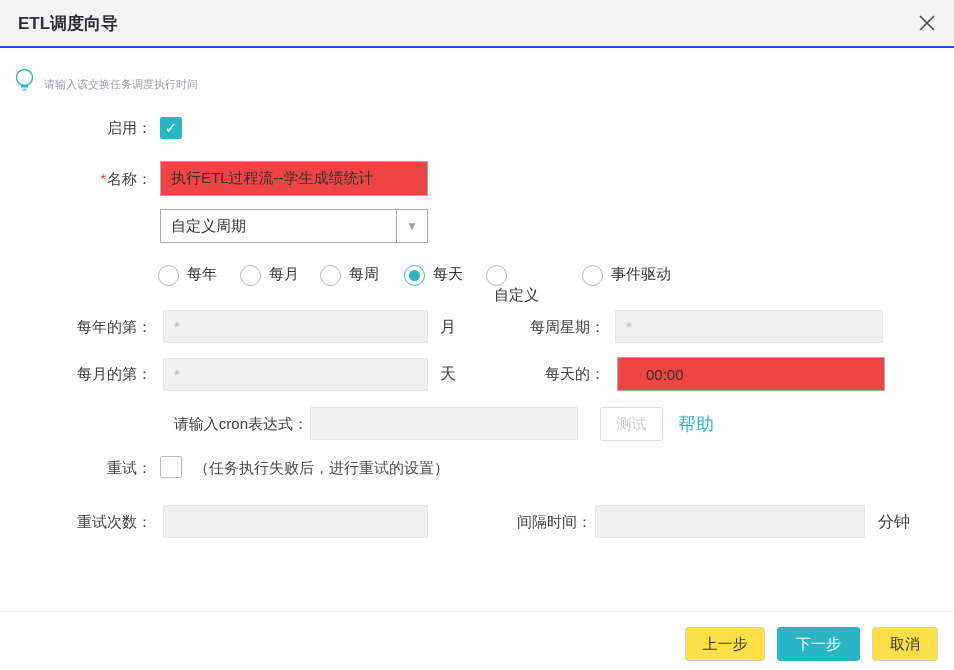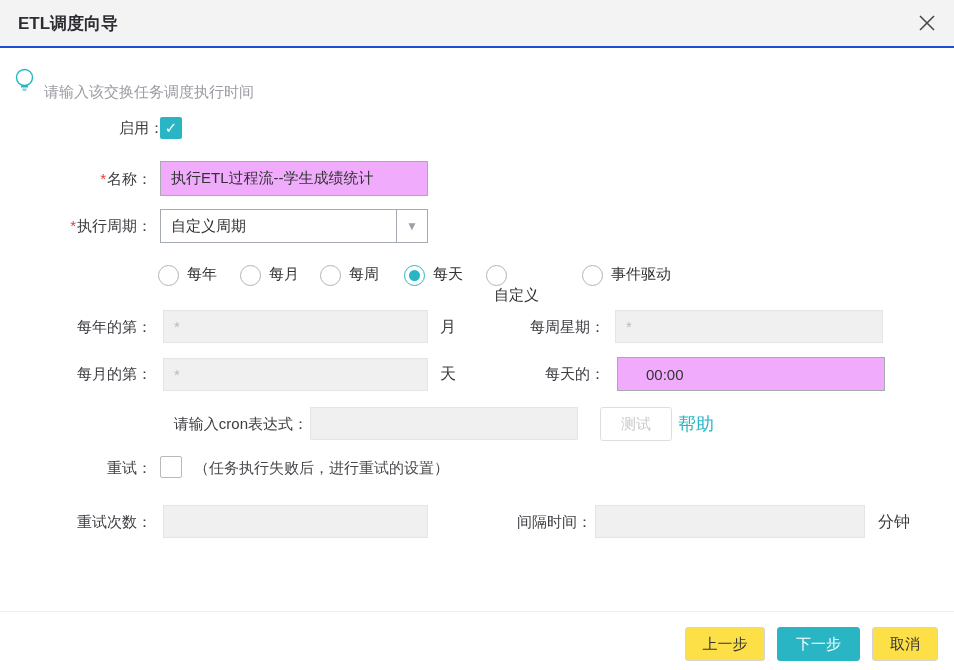--- a/index.html
+++ b/index.html
@@ -2,40 +2,40 @@
 <html><head>
 <meta charset="utf-8">
 <style>
   html,body{margin:0;padding:0;background:#fff;}
   body{font-family:"Liberation Sans","DejaVu Sans",sans-serif;}
   .dialog{position:relative;width:954px;height:670px;background:#fff;overflow:hidden;}
   .header{position:absolute;left:0;top:0;right:0;height:48px;background:#f3f3f3;border-bottom:2px solid #1d4ed8;box-sizing:border-box;}
   .title{position:absolute;left:18px;top:0;line-height:48px;font-size:17px;font-weight:bold;color:#2d2d33;}
   .close-btn{position:absolute;right:15px;top:12px;width:24px;height:24px;cursor:pointer;background:none;border:none;padding:0;}
   .hint-icon{position:absolute;left:14px;top:68px;}
-  .hint-text{position:absolute;left:44px;top:82px;font-size:15px;color:#9b9ba4;line-height:20px;}
+  .hint-text{position:absolute;left:44px;top:74px;font-size:11px;color:#9b9ba4;line-height:20px;}
   .lbl{position:absolute;font-size:15px;color:#3d3d42;text-align:right;box-sizing:border-box;white-space:nowrap;}
   .req{color:#e53935;margin-right:1px;}
   .unit{position:absolute;font-size:16px;color:#3d3d42;white-space:nowrap;}
-  .inp{position:absolute;border:1px solid #a6abb2;font-size:15px;color:#333;padding:0 10px;box-sizing:border-box;outline:none;background:#f0abfc;}
+  .inp{position:absolute;border:1px solid #a6abb2;font-size:15px;color:#333;padding:0 10px;box-sizing:border-box;outline:none;background:#ef4444;}
   .inp.dis{background:#f0f0f1;border-color:#e5e5e7;color:#b9b9bf;}
   .inp::placeholder{color:#b9b9bf;}
   .select{position:absolute;border:1px solid #a6abb2;background:#fff;box-sizing:border-box;cursor:pointer;}
   .select .txt{display:block;line-height:32px;padding-left:10px;font-size:15px;color:#333;}
   .select .arrow{position:absolute;right:0;top:0;width:31px;height:100%;border-left:1px solid #a6abb2;text-align:center;line-height:32px;color:#9aa1a8;font-size:12px;box-sizing:border-box;}
   .cb{position:absolute;width:22px;height:22px;box-sizing:border-box;border-radius:2px;cursor:pointer;}
   .cb.checked{background:#2ab5c4;color:#fff;text-align:center;line-height:22px;font-size:15px;font-weight:bold;}
   .cb.unchecked{background:#fff;border:1px solid #b9b9b9;}
   .radio{position:absolute;display:flex;align-items:flex-start;cursor:pointer;}
   .rcirc{width:21px;height:21px;border-radius:50%;border:1px solid #b3b3b3;background:#fff;box-sizing:border-box;position:relative;flex:0 0 auto;}
   .radio.selected .rcirc{border-color:#2ab5c4;}
   .radio.selected .rcirc::after{content:"";position:absolute;left:4px;top:4px;width:11px;height:11px;border-radius:50%;background:#2ab5c4;}
   .rlabel{font-size:15px;color:#333;margin-left:8px;white-space:nowrap;}
   .note{position:absolute;font-size:15px;color:#4a4a4f;white-space:nowrap;}
-  .btn-test{position:absolute;left:600px;top:407px;width:72px;height:34px;border:1px solid #dedede;background:#fff;border-radius:3px;color:#c9c9c9;font-size:15px;box-sizing:border-box;}
+  .btn-test{position:absolute;left:600px;top:407px;width:63px;height:34px;border:1px solid #dedede;background:#fff;border-radius:3px;color:#c9c9c9;font-size:15px;box-sizing:border-box;}
   .help-link{position:absolute;left:678px;top:407px;line-height:34px;font-size:18px;color:#2ab5c4;text-decoration:none;cursor:pointer;}
   .divider{position:absolute;left:0;right:0;top:611px;height:1px;background:#ededed;}
   .btn{position:absolute;top:627px;height:34px;box-sizing:border-box;border:1px solid #d4d4d4;background:#fde047;border-radius:3px;font-size:15px;color:#333;cursor:pointer;}
   .btn.primary{background:#2ab5c4;border-color:#2ab5c4;color:#fff;}
 </style>
 </head>
 <body>
 
 <div class="dialog">
 
@@ -53,29 +53,28 @@
 
   <div class="hint-icon">
     <svg width="21" height="27" viewBox="0 0 21 27">
       <circle cx="10.5" cy="9.5" r="8" fill="none" stroke="#2ab5c4" stroke-width="1.4"></circle>
       <path d="M7 17.5 h7 v2 h-7 z" fill="#2ab5c4"></path>
       <path d="M8 20.5 h5 l-1 2.5 h-3 z" fill="#7fd6df"></path>
     </svg>
   </div>
   <div class="hint-text">请输入该交换任务调度执行时间</div>
 
-  <div class="lbl" style="left:0;width:152px;top:117px;line-height:22px;margin-left:12px;">启用：</div>
+  <div class="lbl" style="left:0;width:152px;top:117px;line-height:22px;">启用：</div>
   <div class="cb checked" style="left:160px;top:117px;">
     <span>✓</span>
   </div>
 
   <div class="lbl" style="left:0;width:152px;top:161px;line-height:35px;"><span class="req">*</span><span>名称：</span></div>
   <input class="inp" style="left: 160px; top: 161px; width: 268px; height: 35px;" value="执行ETL过程流--学生成绩统计">
 
-  <div class="lbl" style="left:0;width:152px;top:209px;line-height:34px;"><span class="req">*</span><span>执行周期：</span></div>
   <div class="select" style="left:160px;top:209px;width:268px;height:34px;">
     <span class="txt">自定义周期</span>
     <span class="arrow">▼</span>
   </div>
 
   <div class="radio" style="left:158px;top:265px;">
     <span class="rcirc"></span>
     <span class="rlabel">每年</span>
   </div>
   <div class="radio" style="left:240px;top:265px;">

